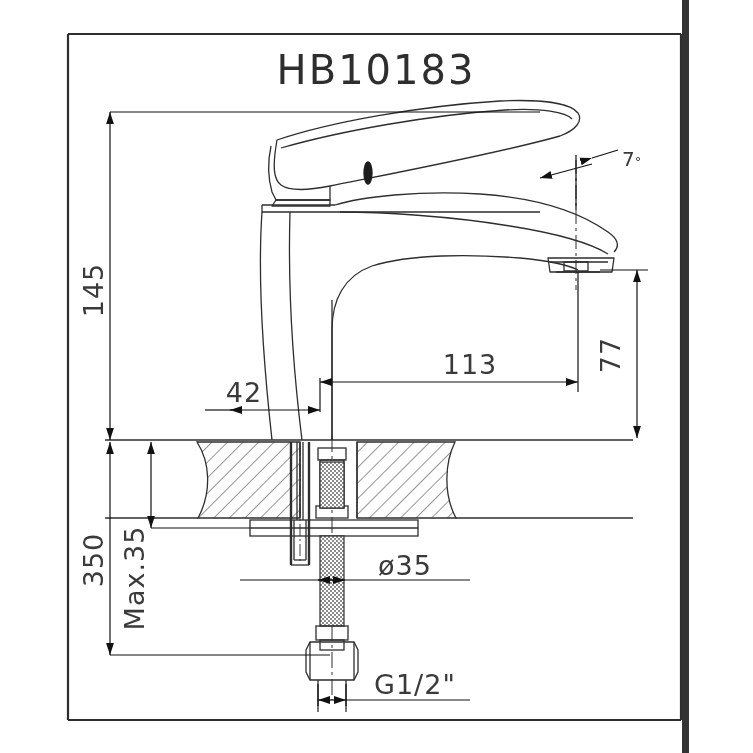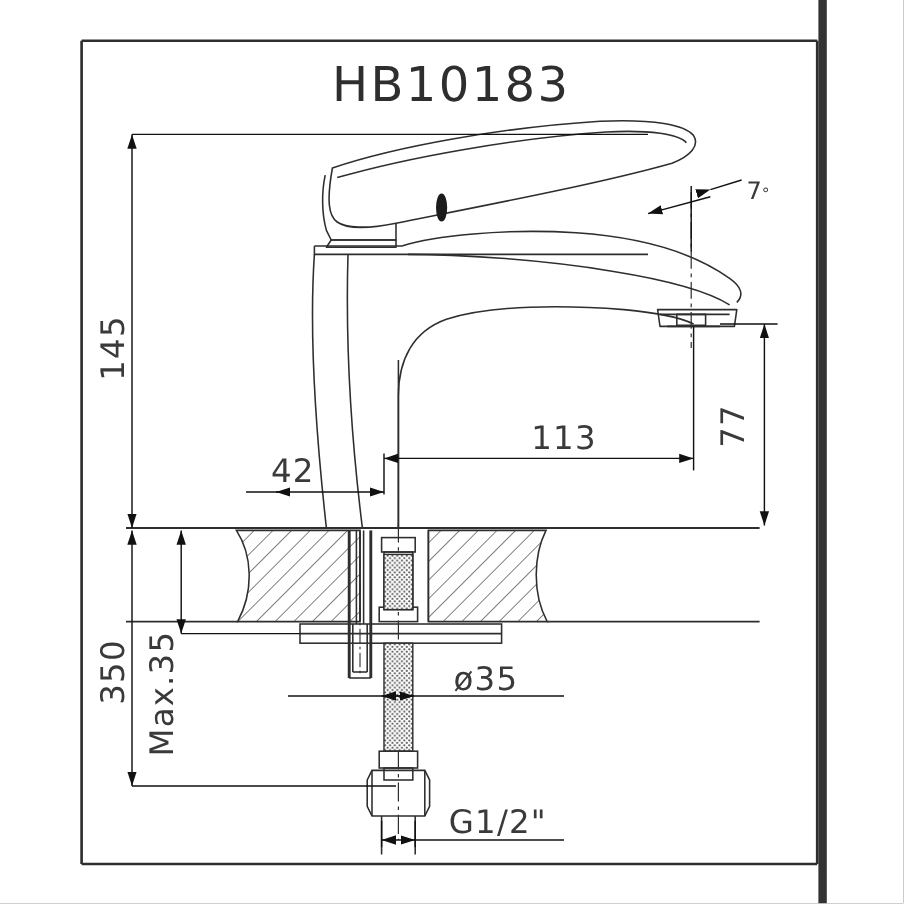--- a/index.html
+++ b/index.html
@@ -11,21 +11,21 @@
   body {
     width: 753px;
     height: 753px;
     font-family: "DejaVu Sans", sans-serif;
     overflow: hidden;
   }
   #sheet {
     position: relative;
     width: 753px;
     height: 753px;
-    background: #b91c1c;
+    background: #a21caf;
   }
   #drawing-svg {
     position: absolute;
     left: 0;
     top: 0;
     width: 753px;
     height: 753px;
   }
   .dim-text {
     font-family: "DejaVu Sans", sans-serif;

